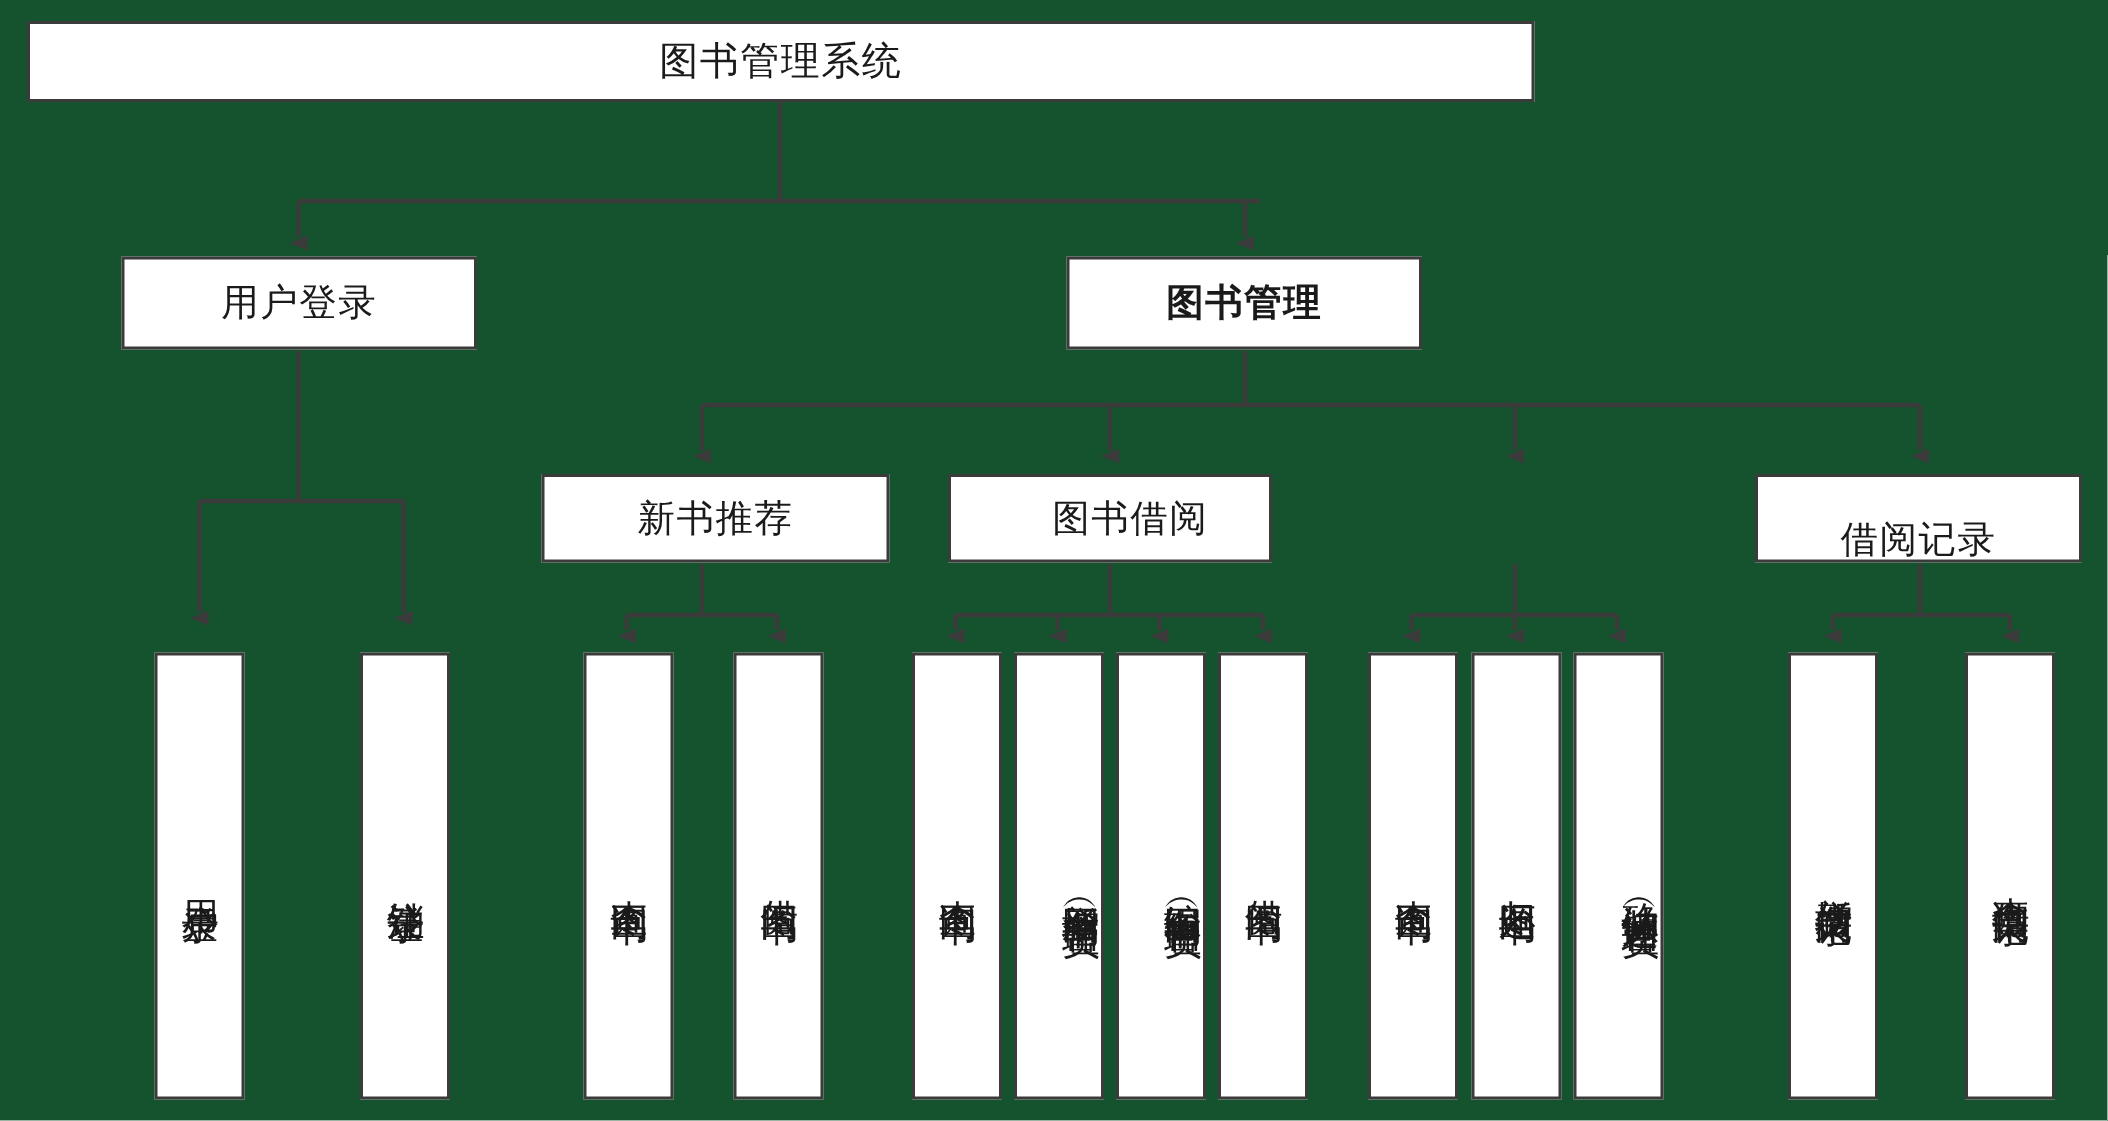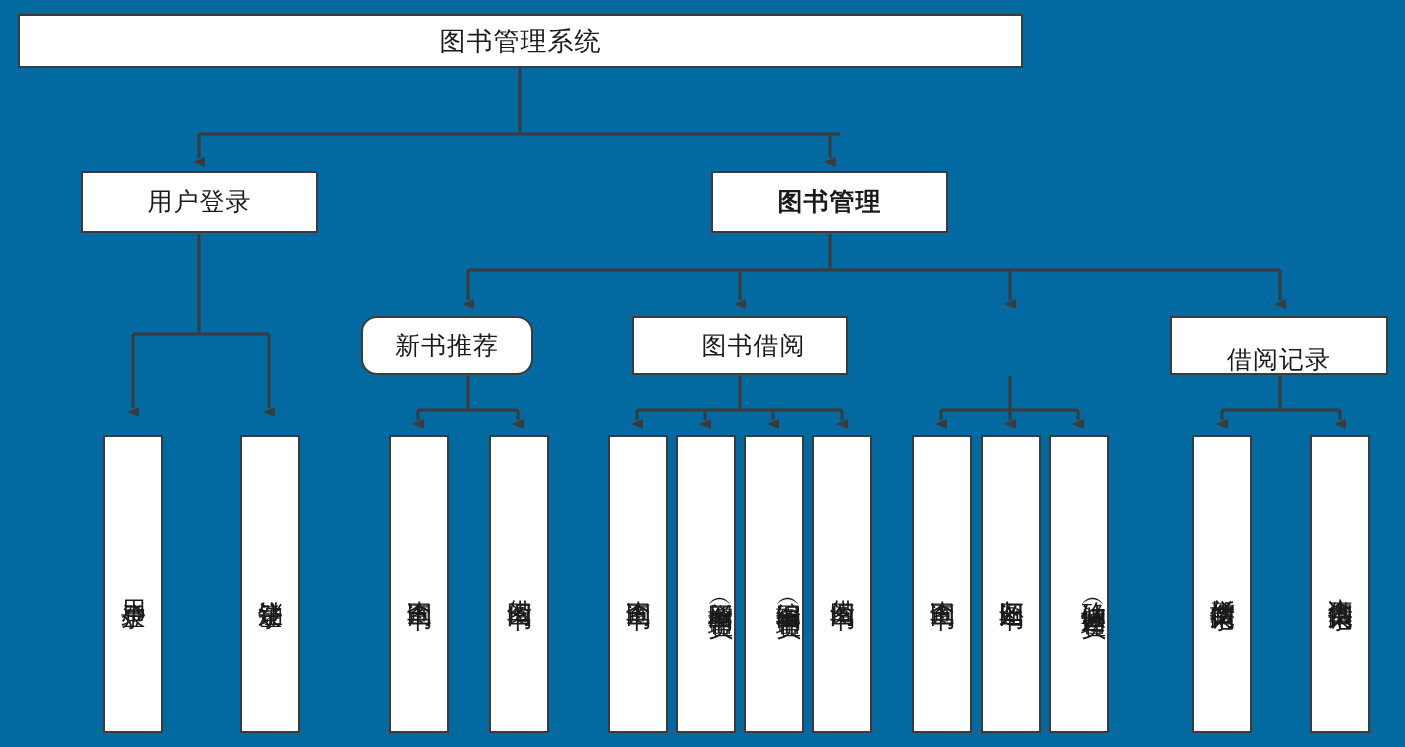--- a/index.html
+++ b/index.html
@@ -8,21 +8,21 @@
     padding: 0;
     background: #ffffff;
   }
   body {
     font-family: "DejaVu Sans", "Liberation Sans", sans-serif;
   }
   #diagram-root {
     position: relative;
     width: 1405px;
     height: 747px;
-    background: #0369a1;
+    background: #14532d;
     overflow: hidden;
   }
   svg.connectors {
     position: absolute;
     left: 0;
     top: 0;
     width: 1405px;
     height: 747px;
     pointer-events: none;
   }
@@ -133,21 +133,21 @@
     <span>图书管理系统</span>
   </div>
 
   <div class="node node-h" style="left:81px; top:171px; width:237px; height:62px;">
     <span>用户登录</span>
   </div>
   <div class="node node-h" style="left:711px; top:171px; width:237px; height:62px;font-weight:bold;">
     <span>图书管理</span>
   </div>
 
-  <div class="node node-h" style="left:361px; top:316px; width:172px; height:59px;border-radius:16px;">
+  <div class="node node-h" style="left:361px; top:316px; width:232px; height:59px;">
     <span>新书推荐</span>
   </div>
   <div class="node node-h" style="left:632px; top:316px; width:216px; height:59px;padding-left:27px;">
     <span>图书借阅</span>
   </div>
   <div class="node node-h" style="left:1170px; top:316px; width:218px; height:59px;align-items:flex-end;">
     <span>借阅记录</span>
   </div>
 
   <div class="node node-v centered" style="left:103px; top:435px; width:60px; height:298px;">

